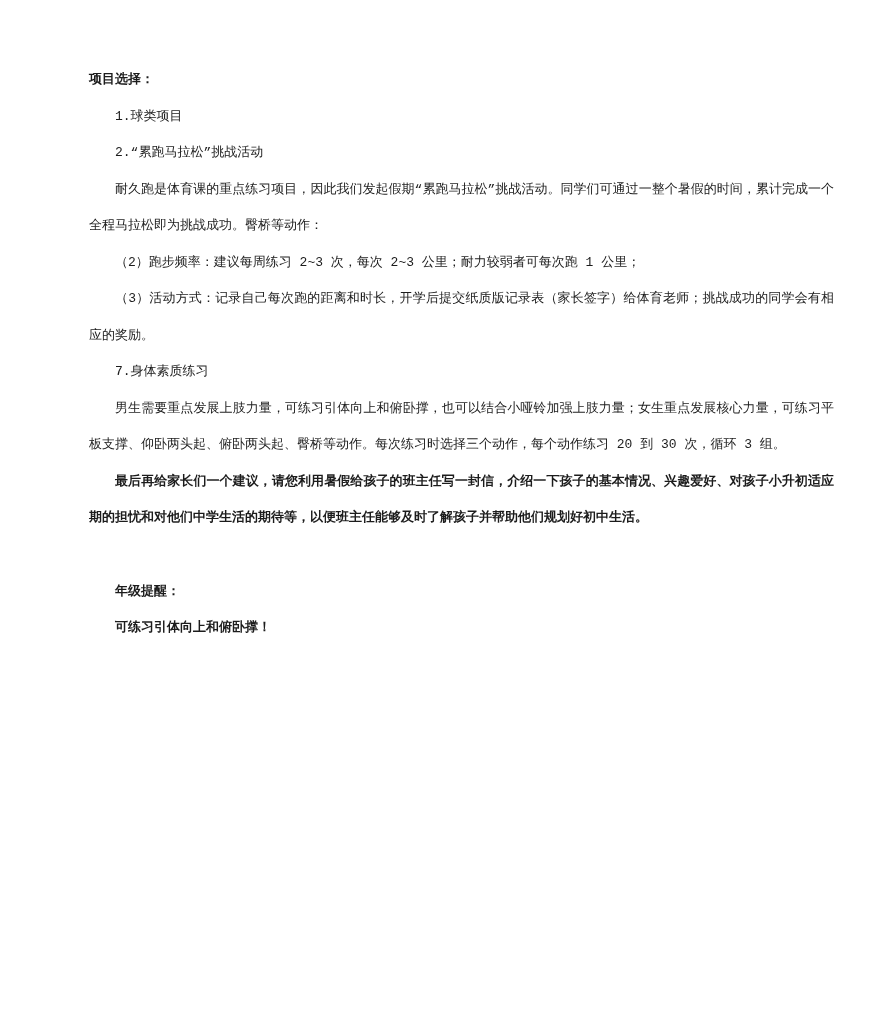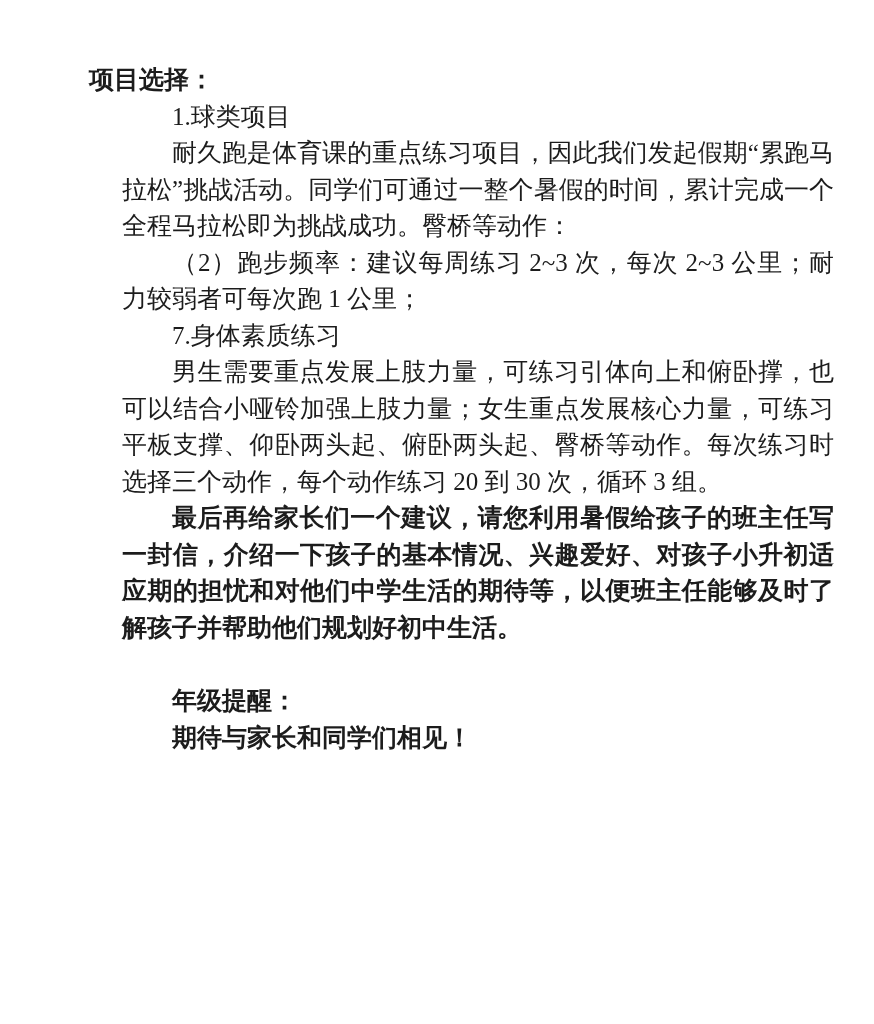--- a/index.html
+++ b/index.html
@@ -12,38 +12,37 @@
     background:var(--bg);
   }
   .page{
     position:relative;
     box-sizing:border-box;
     width:874px;
     height:1024px;
     margin:0;
     background:var(--bg);
     color:var(--ink);
-    font-family:Liberation Serif, serif;
-    font-size:25px;
+    font-family:Liberation Mono, monospace;
+    font-size:13px;
     line-height:36.5px;
     padding:62px 40px 0 89px;
     overflow:hidden;
     filter:blur(0.25px);
   }
   .para{
     margin:0;
     text-align:justify;
   }
   .heading{
     font-weight:bold;
     text-indent:0;
   }
   .indent{
     text-indent:2em;
-    margin-left:33px;
   }
   .bold{
     font-weight:bold;
   }
   .gap-before{
     margin-top:37px;
   }
   .run{
     
   }
@@ -51,31 +50,33 @@
 </head>
 <body>
 
 <div class="page">
 
   <p class="para heading"><span class="run">项目选择：</span></p>
 
   <p class="para indent"><span class="run">1.球类项目</span></p>
 
 
+  <p class="para indent"><span class="run">2.“累跑马拉松”挑战活动</span></p>
 
   <p class="para indent"><span class="run">耐久跑是体育课的重点练习项目，因此我们发起假期“累跑马拉松”挑战活动。同学们可通过一整个暑假的时间，累计完成一个全程马拉松即为挑战成功。臀桥等动作：</span></p>
 
 
   <p class="para indent"><span class="run">（2）跑步频率：建议每周练习 2~3 次，每次 2~3 公里；耐力较弱者可每次跑 1 公里；</span></p>
 
+  <p class="para indent"><span class="run">（3）活动方式：记录自己每次跑的距离和时长，开学后提交纸质版记录表（家长签字）给体育老师；挑战成功的同学会有相应的奖励。</span></p>
 
   <p class="para indent"><span class="run">7.身体素质练习</span></p>
 
   <p class="para indent"><span class="run">男生需要重点发展上肢力量，可练习引体向上和俯卧撑，也可以结合小哑铃加强上肢力量；女生重点发展核心力量，可练习平板支撑、仰卧两头起、俯卧两头起、臀桥等动作。每次练习时选择三个动作，每个动作练习 20 到 30 次，循环 3 组。</span></p>
 
 
   <p class="para indent bold"><span class="run">最后再给家长们一个建议，请您利用暑假给孩子的班主任写一封信，介绍一下孩子的基本情况、兴趣爱好、对孩子小升初适应期的担忧和对他们中学生活的期待等，以便班主任能够及时了解孩子并帮助他们规划好初中生活。</span></p>
 
   <p class="para indent bold gap-before"><span class="run">年级提醒：</span></p>
 
-  <p class="para indent bold"><span class="run">期待与家长和同学们相见！</span></p>
+  <p class="para indent bold"><span class="run">可练习引体向上和俯卧撑！</span></p>
 
 </div>
 
 </body></html>

